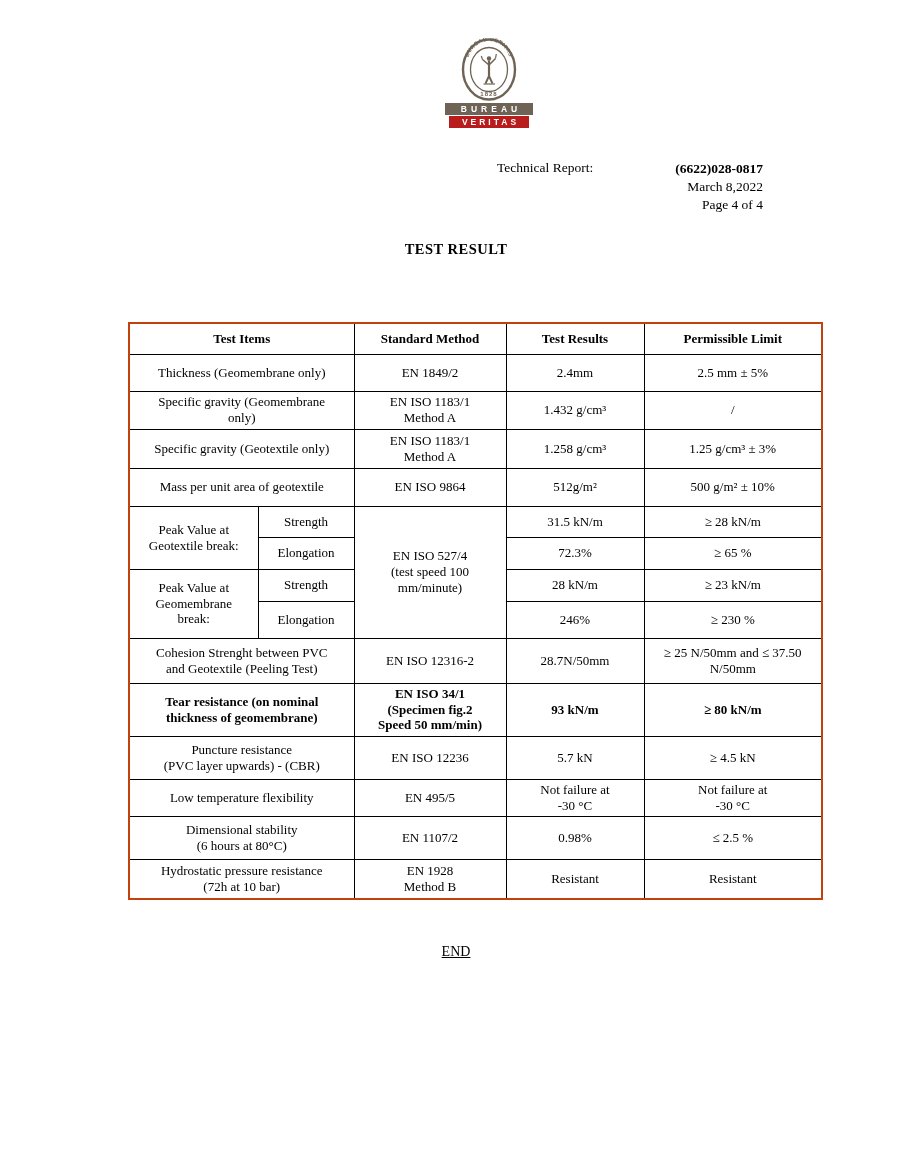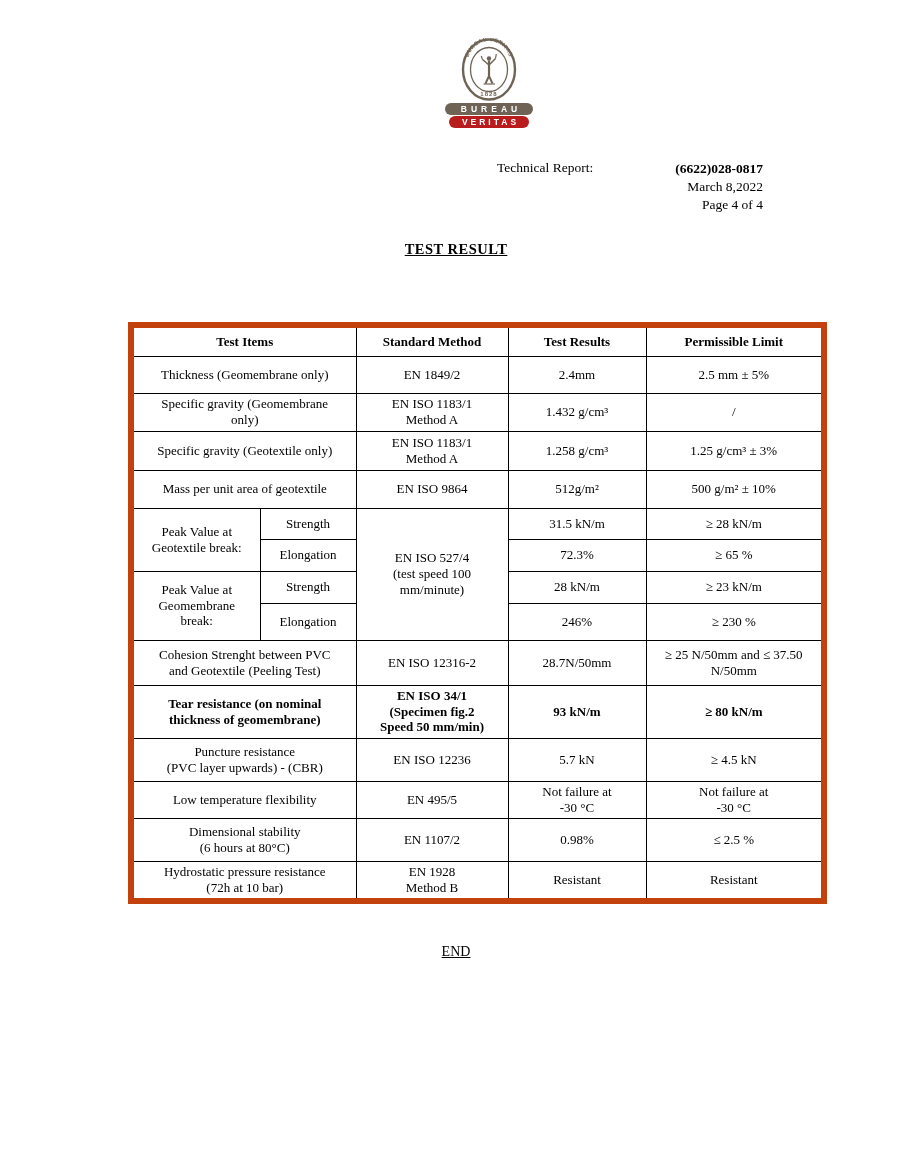--- a/index.html
+++ b/index.html
@@ -32,21 +32,20 @@
     color: #ffffff;
     font-family: "Liberation Sans", sans-serif;
     font-weight: bold;
     font-size: 8.5px;
     line-height: 12px;
     height: 12px;
     letter-spacing: 4px;
     text-indent: 4px;
     text-align: center;
     overflow: hidden;
-    border-radius: 6px;
   }
   .band-bureau { width: 88px; background: #6e6355; margin-bottom: 1px; }
   .band-veritas { width: 80px; background: #b91c1c; letter-spacing: 3px; text-indent: 3px; }
 
   
   .report-label {
     position: absolute;
     left: 497px;
     top: 160px;
     font-size: 13.5px;
@@ -63,21 +62,20 @@
 
   
   .doc-title {
     position: absolute;
     left: 0;
     top: 241px;
     width: 912px;
     text-align: center;
     font-size: 14.5px;
     font-weight: bold;
-    text-decoration: underline;
     letter-spacing: 0.5px;
   }
 
   
   table.results {
     position: absolute;
     left: 128px;
     top: 322px;
     width: 693px;
     border-collapse: collapse;
@@ -86,21 +84,21 @@
   }
   table.results th, table.results td {
     border: 1px solid #000;
     text-align: center;
     vertical-align: middle;
     padding: 2px 4px;
     white-space: pre-line;
     line-height: 1.22;
     overflow: hidden;
   }
-  table.results { border: 6px solid #c2410c; }
+  table.results { border: 2px solid #c2410c; }
   table.results th { font-weight: bold; font-size: 13px; }
 
   tr.h31 { height: 31px; }
   tr.h37 { height: 37px; }
   tr.h38 { height: 38px; }
   tr.h39 { height: 39px; }
   tr.h32 { height: 32px; }
   tr.h45 { height: 45px; }
   tr.h53 { height: 53px; font-weight: bold; }
   tr.h43 { height: 43px; }

